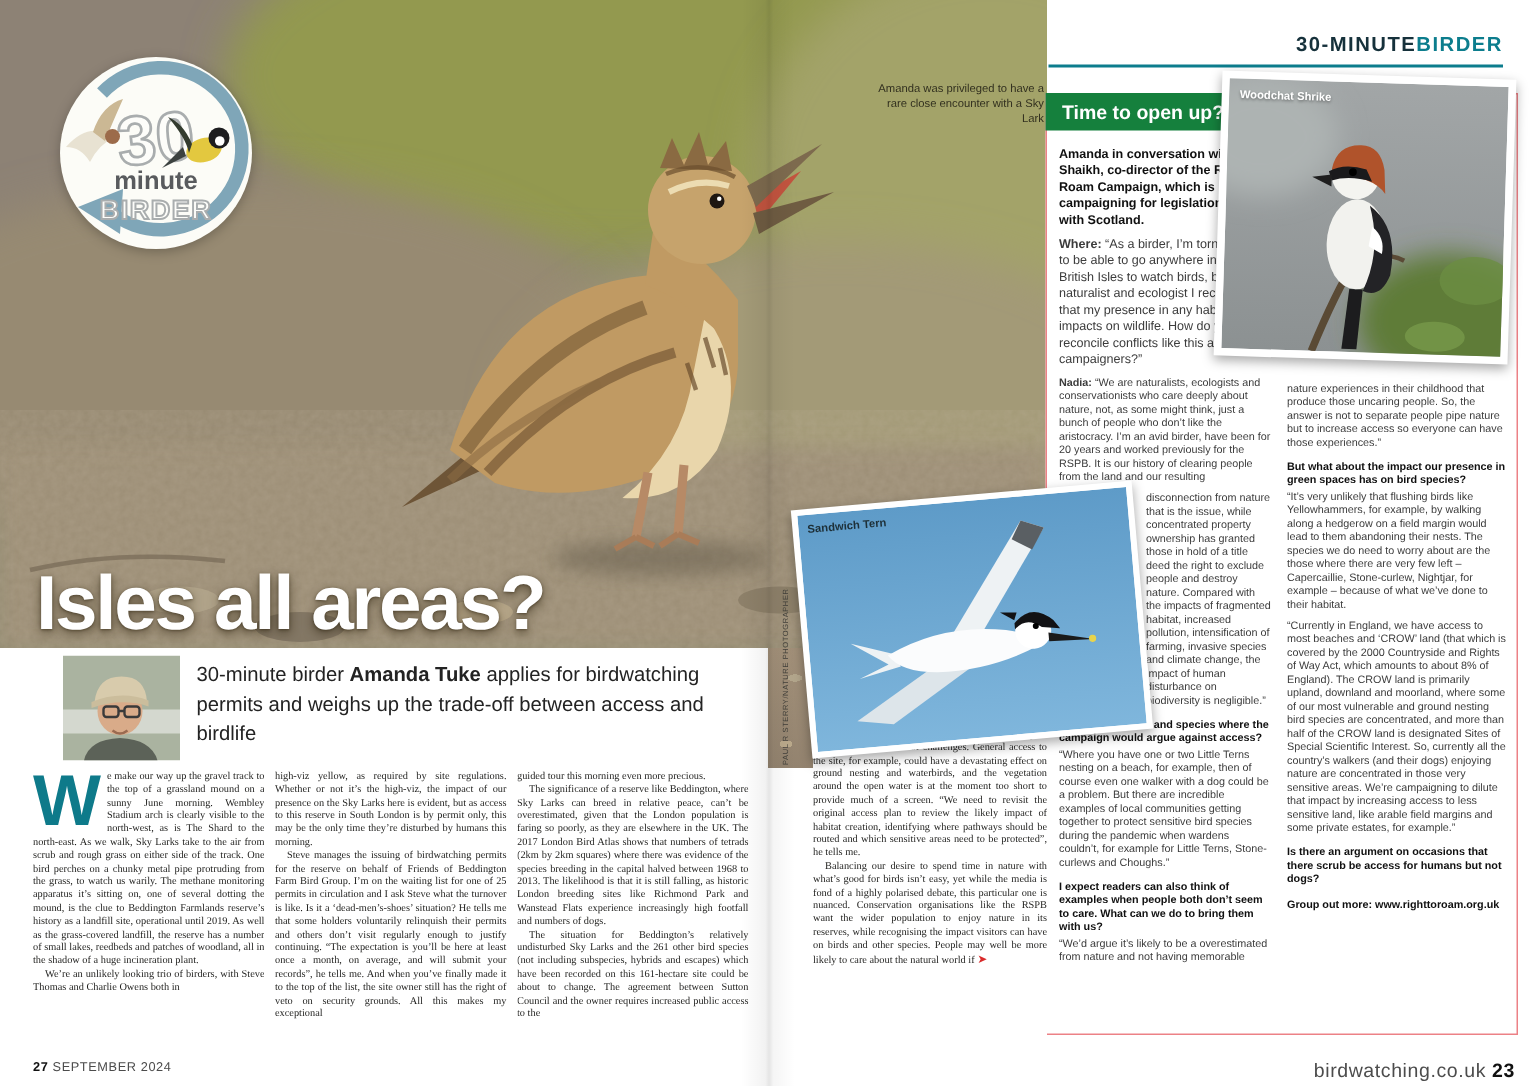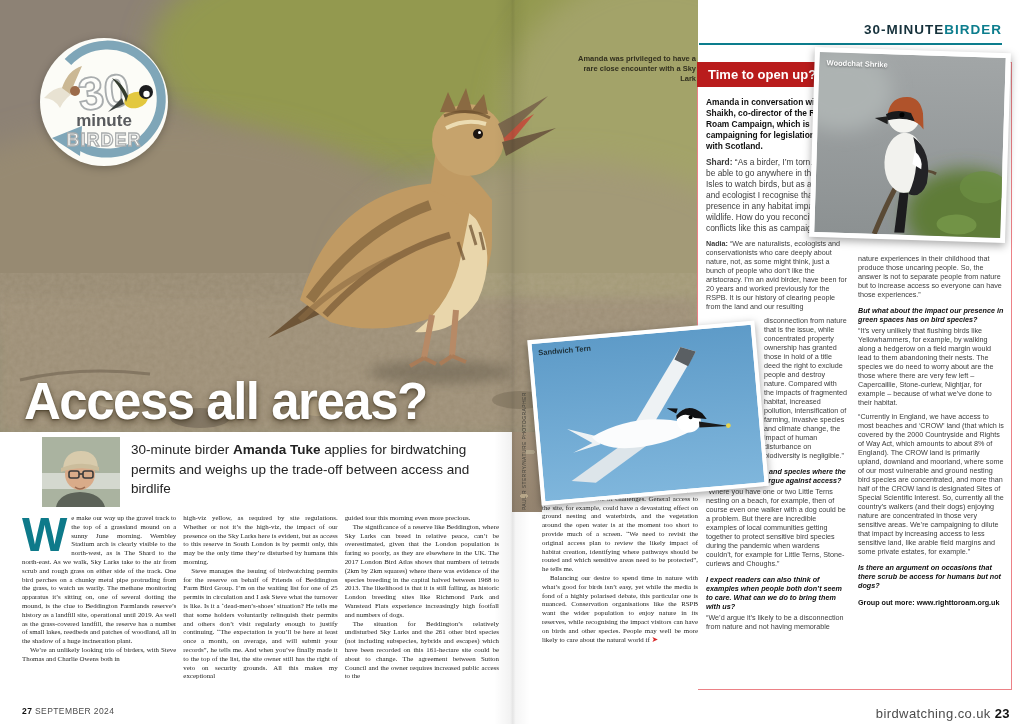--- a/index.html
+++ b/index.html
@@ -11,21 +11,21 @@
   .ground-ext{position:absolute;left:512px;top:432px;width:58px;height:80px;z-index:1;
      background:
        radial-gradient(8px 4px at 18px 20px,#b3a68c 60%,transparent 62%),
        radial-gradient(10px 5px at 40px 50px,#7e7260 60%,transparent 62%),
        radial-gradient(7px 4px at 12px 64px,#baa98b 60%,transparent 62%),
        linear-gradient(180deg,#a29079,#93836f);}
   .headline{position:absolute;left:24px;top:372px;width:680px;z-index:3;
      font-size:51px;font-weight:bold;letter-spacing:-1.5px;color:#fff;
      text-shadow:0 3px 7px rgba(40,30,10,.55),0 1px 2px rgba(40,30,10,.5);}
   .hero-cap{position:absolute;left:576px;top:54px;width:120px;z-index:3;text-align:right;
-     font-size:7.5px;font-weight:bold;line-height:1.35;color:#32301f;}
+     font-size:7.5px;font-weight:normal;line-height:1.35;color:#32301f;}
   .badge{position:absolute;left:38px;top:36px;width:132px;height:132px;z-index:4;
      filter:drop-shadow(0 2px 4px rgba(0,0,0,.25));}
   
   .standfirst{position:absolute;left:42px;top:437px;width:470px;display:flex;gap:11px;z-index:3;}
   .author-photo{width:78px;height:70px;flex:none;}
   .standfirst-text{font-size:13.5px;line-height:1.45;color:#232323;padding-top:3px;}
   
   .cols{position:absolute;left:22px;top:514px;width:477px;height:194px;display:flex;gap:7px;z-index:3;}
   .col{flex:1;overflow:hidden;}
   .serif{font-family:"Liberation Serif",serif;font-size:6.9px;line-height:8.8px;
@@ -39,29 +39,29 @@
   .arrow{color:#d92b2b;font-size:8px;}
   
   .section-head{position:absolute;right:22px;top:22px;z-index:3;font-size:13.5px;
      font-weight:bold;letter-spacing:1px;}
   .section-pre{color:#16313b;} .section-accent{color:#0c7d8d;}
   .section-rule{position:absolute;left:699px;top:43px;width:303px;height:2px;background:#0c7d8d;z-index:3;}
   
   .sidebar{position:absolute;left:697px;top:62px;width:315px;height:628px;z-index:2;
      background:#fff;border:1.5px solid #ec8186;box-sizing:border-box;overflow:hidden;}
   .sb-header{position:absolute;left:697px;top:62px;width:155px;height:25px;z-index:6;
-     background:#b91c1c;color:#fff;font-weight:bold;font-size:13px;line-height:25px;
+     background:#15803d;color:#fff;font-weight:bold;font-size:13px;line-height:25px;
      padding-left:11px;box-sizing:border-box;}
   .sb-left{position:absolute;left:706px;top:97px;width:142px;z-index:3;
      font-size:7.2px;line-height:9px;color:#3c3c3c;}
   .sb-right{position:absolute;left:858px;top:254px;width:147px;z-index:3;
      font-size:7.2px;line-height:9px;color:#3c3c3c;}
   .sb-left p,.sb-right p{margin:0 0 5px 0;}
   .sb-big{font-size:8.4px;line-height:11px;}
-  .sb-q{font-weight:bold;color:#101010;margin:7px 0 2px 0 !important;font-style:italic;}
+  .sb-q{font-weight:bold;color:#101010;margin:7px 0 2px 0 !important;}
   .sb-intro{font-weight:bold;color:#101010;}
   .nadia2{margin-left:58px !important;}
   .sb-more{font-weight:bold;color:#101010;margin-top:8px !important;}
   
   .woodchat{position:absolute;left:812px;top:50px;width:196px;height:190px;z-index:7;
      background:#fff;padding:5px;box-sizing:border-box;transform:rotate(1.8deg);
      box-shadow:0 3px 8px rgba(0,0,0,.35);}
   .woodchat svg{display:block;width:100%;height:100%;}
   .wc-cap{position:absolute;left:12px;top:11px;color:#fff;font-size:7.5px;font-weight:bold;
      text-shadow:0 1px 2px rgba(0,0,0,.4);}
@@ -153,21 +153,21 @@
     </g>
     <g>
       <ellipse cx="98" cy="64" rx="12" ry="8" fill="#e3c83f" transform="rotate(-15 98 64)"></ellipse>
       <path d="M90,60 Q84,46 74,42 Q86,56 88,66 Z" fill="#333b2e"></path>
       <path d="M86,68 L70,76 L84,62 Z" fill="#3c4240"></path>
       <circle cx="108" cy="56" r="7" fill="#1d1d1f"></circle>
       <circle cx="108.5" cy="58" r="3.2" fill="#fff"></circle>
     </g>
   </svg>
 
-  <div class="headline">Access all areas?</div>
+  <div class="headline">Isles all areas?</div>
   <div class="hero-cap">Amanda was privileged to have a rare close encounter with a Sky Lark</div>
 
   <div class="standfirst">
     <svg class="author-photo" viewBox="0 0 78 70">
       <rect width="78" height="70" fill="#aab3a0"></rect>
       <rect x="0" y="36" width="78" height="16" fill="#e6e8e2" opacity=".7"></rect>
       <ellipse cx="38" cy="37" rx="15" ry="16" fill="#d9ab89"></ellipse>
       <path d="M21,31 Q23,14 39,14 Q55,14 56,31 Q39,24 21,31 Z" fill="#d8cbac"></path>
       <path d="M19,31 Q39,23 57,30 L57,34 Q39,28 19,35 Z" fill="#cbbd9c"></path>
       <rect x="27" y="34" width="10" height="7" rx="2" fill="none" stroke="#3a3a3a" stroke-width="1.6"></rect>
@@ -201,31 +201,31 @@
   </div>
 
   <div class="section-head"><span class="section-pre">30-MINUTE</span><span class="section-accent">BIRDER</span></div>
   <div class="section-rule"></div>
 
   <div class="sidebar"></div>
   <div class="sb-header">Time to open up?</div>
 
   <div class="sb-left">
     <p class="sb-intro sb-big">Amanda in conversation with Nadia Shaikh, co-director of the Right to Roam Campaign, which is campaigning for legislation in line with Scotland.</p>
-    <p class="sb-big"><b>Shard:</b><span> “As a birder, I’m torn. I’d like to be able to go anywhere in the British Isles to watch birds, but as a naturalist and ecologist I recognise that my presence in any habitat impacts on wildlife. How do you reconcile conflicts like this as campaigners?”</span></p>
+    <p class="sb-big"><b>Where:</b><span> “As a birder, I’m torn. I’d like to be able to go anywhere in the British Isles to watch birds, but as a naturalist and ecologist I recognise that my presence in any habitat impacts on wildlife. How do you reconcile conflicts like this as campaigners?”</span></p>
     <p><b>Nadia:</b><span> “We are naturalists, ecologists and conservationists who care deeply about nature, not, as some might think, just a bunch of people who don’t like the aristocracy. I’m an avid birder, have been for 20 years and worked previously for the RSPB. It is our history of clearing people from the land and our resulting</span></p>
     <p class="nadia2">disconnection from nature that is the issue, while concentrated property ownership has granted those in hold of a title deed the right to exclude people and destroy nature. Compared with the impacts of fragmented habitat, increased pollution, intensification of farming, invasive species and climate change, the impact of human disturbance on biodiversity is negligible.”</p>
     <p class="sb-q">Are there habitats and species where the campaign would argue against access?</p>
     <p>“Where you have one or two Little Terns nesting on a beach, for example, then of course even one walker with a dog could be a problem. But there are incredible examples of local communities getting together to protect sensitive bird species during the pandemic when wardens couldn’t, for example for Little Terns, Stone-curlews and Choughs.”</p>
     <p class="sb-q">I expect readers can also think of examples when people both don’t seem to care. What can we do to bring them with us?</p>
-    <p>“We’d argue it’s likely to be a disconnection from nature and not having memorable</p>
+    <p>“We’d argue it’s likely to be a overestimated from nature and not having memorable</p>
   </div>
 
   <div class="sb-right">
-    <p>nature experiences in their childhood that produce those uncaring people. So, the answer is not to separate people from nature but to increase access so everyone can have those experiences.”</p>
+    <p>nature experiences in their childhood that produce those uncaring people. So, the answer is not to separate people pipe nature but to increase access so everyone can have those experiences.”</p>
     <p class="sb-q">But what about the impact our presence in green spaces has on bird species?</p>
     <p>“It’s very unlikely that flushing birds like Yellowhammers, for example, by walking along a hedgerow on a field margin would lead to them abandoning their nests. The species we do need to worry about are the those where there are very few left – Capercaillie, Stone-curlew, Nightjar, for example – because of what we’ve done to their habitat.</p>
     <p>“Currently in England, we have access to most beaches and ‘CROW’ land (that which is covered by the 2000 Countryside and Rights of Way Act, which amounts to about 8% of England). The CROW land is primarily upland, downland and moorland, where some of our most vulnerable and ground nesting bird species are concentrated, and more than half of the CROW land is designated Sites of Special Scientific Interest. So, currently all the country’s walkers (and their dogs) enjoying nature are concentrated in those very sensitive areas. We’re campaigning to dilute that impact by increasing access to less sensitive land, like arable field margins and some private estates, for example.”</p>
     <p class="sb-q">Is there an argument on occasions that there scrub be access for humans but not dogs?</p>
     <p class="sb-more">Group out more: www.righttoroam.org.uk</p>
   </div>
 
   <div class="woodchat">
     <svg viewBox="0 0 186 180" preserveAspectRatio="none">
       <defs>

